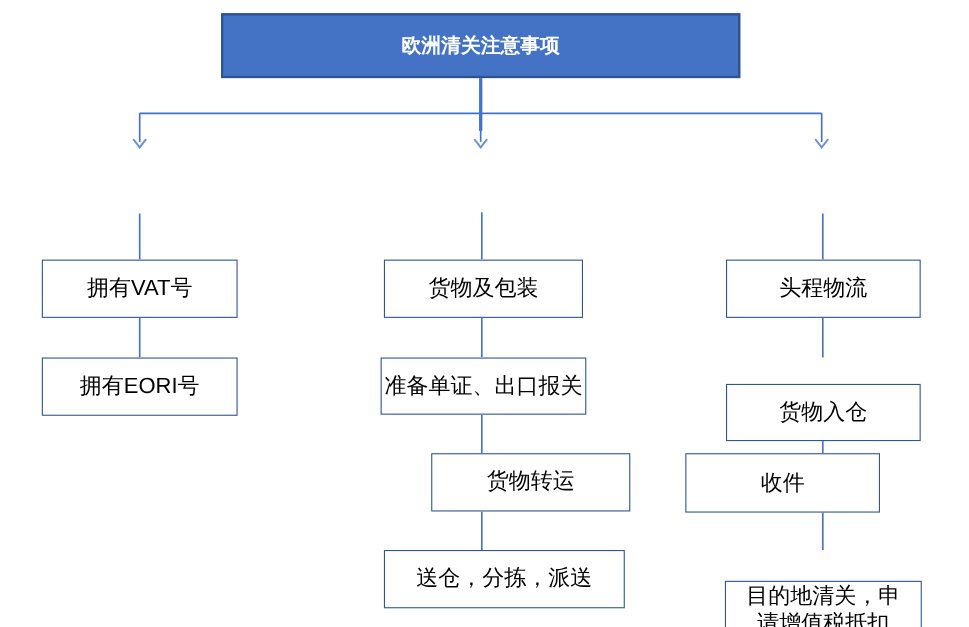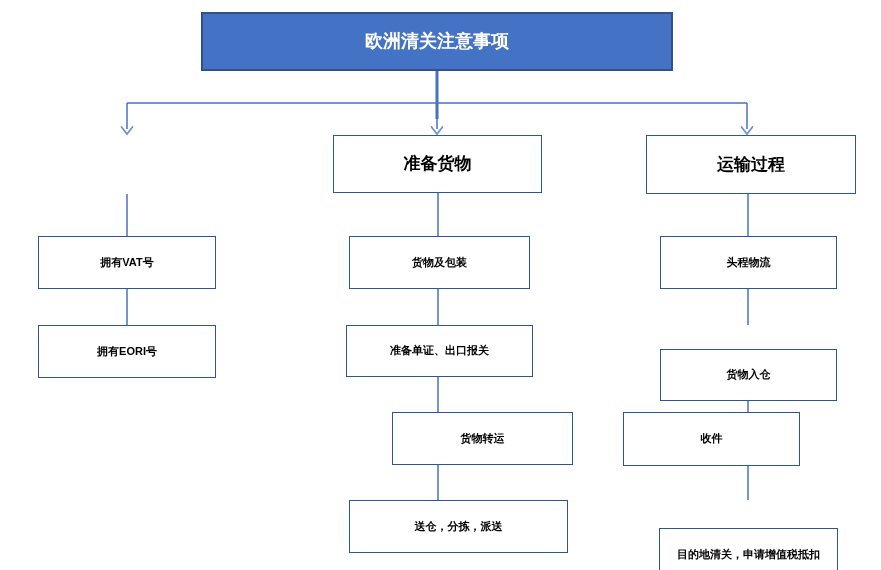--- a/index.html
+++ b/index.html
@@ -20,21 +20,21 @@
   .connectors .thick { stroke-width:3; }
   .connectors .thin { stroke-width:1.5; }
   .connectors .arrow { stroke:var(--arrowhead); stroke-width:1.7; stroke-linecap:round; }
   .box {
     position:absolute; box-sizing:border-box;
     display:flex; align-items:center; justify-content:center;
     text-align:center;
     background:var(--box-fill);
     border:1.6px solid var(--box-border);
     color:var(--text);
-    font-size:11px; line-height:1.25;font-weight:bold;
+    font-size:20px; line-height:1.25;
   }
   .box.header { font-weight:bold; font-size:17px; }
   .box.title {
     background:var(--title-fill);
     border:2px solid var(--title-border);
     color:var(--title-text);
     font-weight:bold; font-size:18px;
   }
 </style>
 </head>
@@ -67,25 +67,23 @@
     <line class="thin" x1="748" y1="289" x2="748" y2="325"></line>
     <line class="thin" x1="748" y1="377" x2="748" y2="412"></line>
     <line class="thin" x1="748" y1="466" x2="748" y2="500"></line>
   </svg>
 
   <div class="box title" style="left:201px; top:12px; width:472px; height:59px;">欧洲清关注意事项</div>
 
   <div class="box" style="left:38px; top:236px; width:178px; height:53px;">拥有VAT号</div>
   <div class="box" style="left:38px; top:325px; width:178px; height:53px;">拥有EORI号</div>
 
-  <div class="box header" style="left:333px; top:135px; width:209px; height:58px;">准备货物</div>
   <div class="box" style="left:346px; top:325px; width:187px; height:52px;">准备单证、出口报关</div>
   <div class="box" style="left:349px; top:236px; width:181px; height:53px;">货物及包装</div>
   <div class="box" style="left:349px; top:412px; width:181px; height:53px;margin-left:43px;">货物转运</div>
   <div class="box" style="left:349px; top:500px; width:219px; height:53px;">送仓，分拣，派送</div>
 
-  <div class="box header" style="left:646px; top:135px; width:210px; height:59px;">运输过程</div>
   <div class="box" style="left:660px; top:236px; width:177px; height:53px;">头程物流</div>
   <div class="box" style="left:660px; top:325px; width:177px; height:52px;margin-top:24px;">货物入仓</div>
   <div class="box" style="left:623px; top:412px; width:177px; height:54px;">收件</div>
   <div class="box" style="left:659px; top:500px; width:179px; height:53px; padding:0 14px;margin-top:28px;">目的地清关，申请增值税抵扣</div>
 
 </div>
 
 </body></html>

